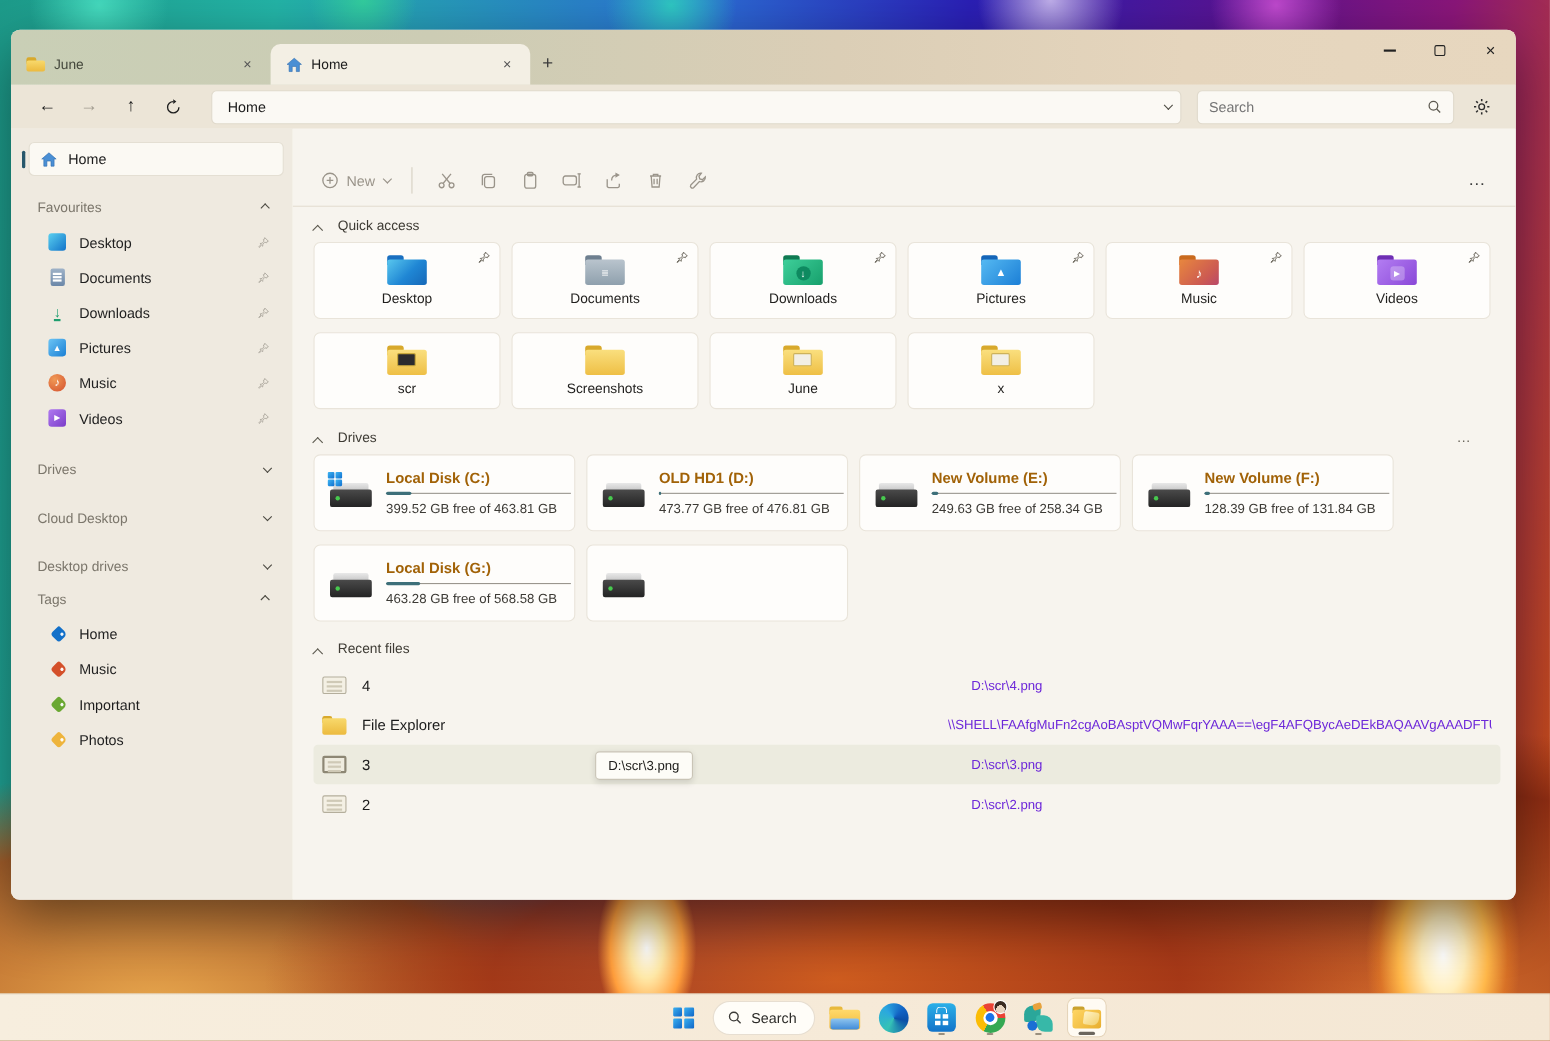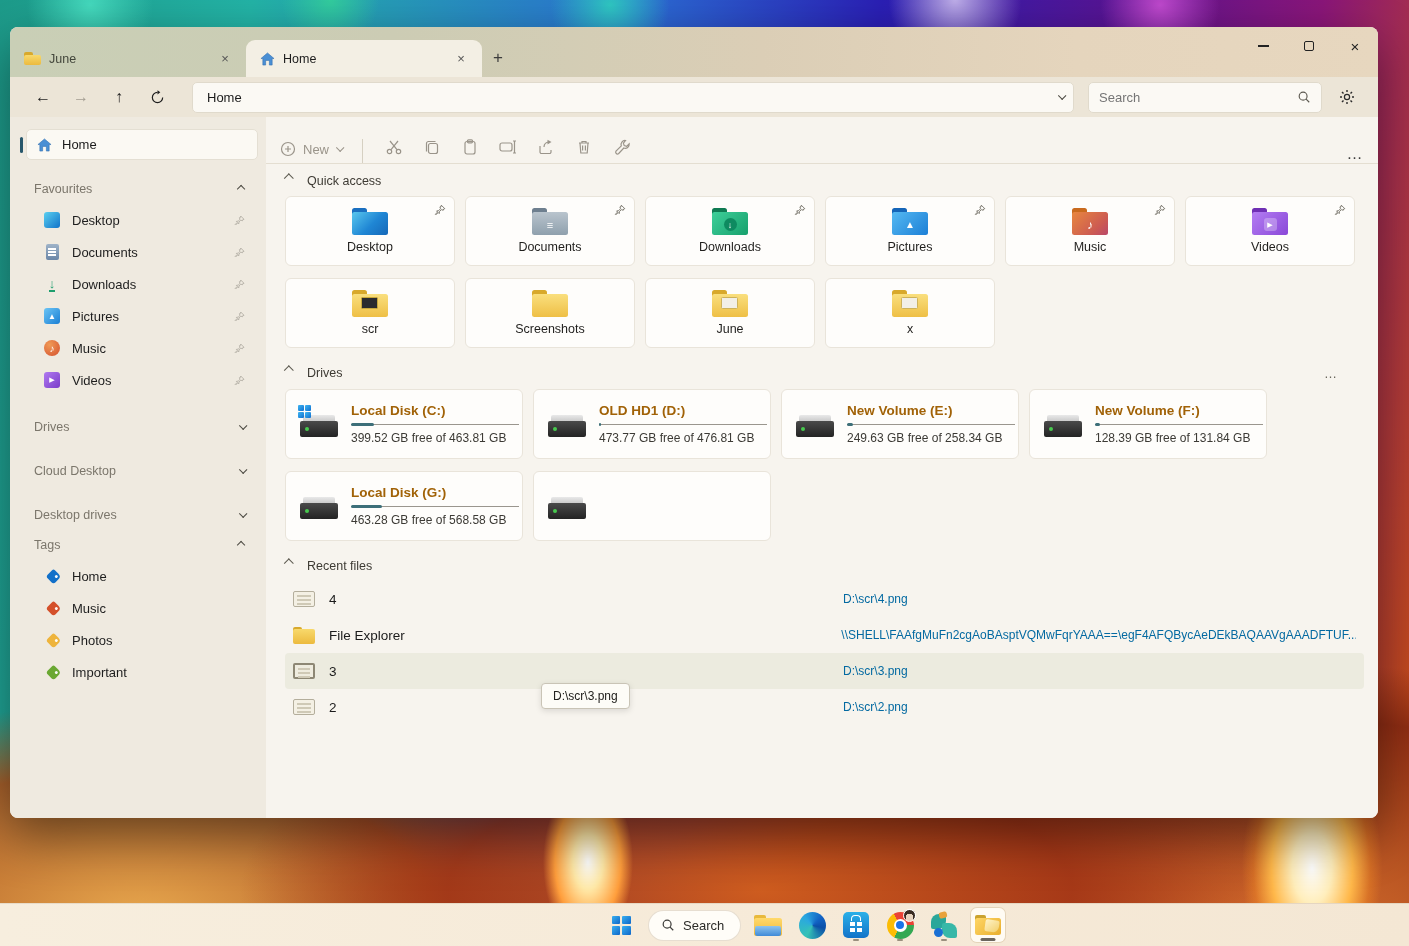--- a/index.html
+++ b/index.html
@@ -87,27 +87,27 @@
   .si-music { background:radial-gradient(circle at 35% 30%,#f09a56,#d4502e); border-radius:50%; color:#fff; font-size:10px; }
   .si-videos { background:linear-gradient(135deg,#b07af0,#7a3cc9); border-radius:3px; color:#fff; font-size:7px; }
   .tagic { width:11px; height:11px; border-radius:2px 4px 3px 3px; transform:rotate(45deg); position:relative; margin-left:2px; }
   .tagic::after { content:""; position:absolute; right:2px; top:2px; width:3px; height:3px; border-radius:50%; background:rgba(255,255,255,.95); }
 
   
   .pin svg { display:block; }
 
   
   .content { flex:1; background:#f7f4ee; position:relative; padding:0 0 0 0; overflow:hidden; }
-  .toolbar { height:47px; display:flex; align-items:flex-end; padding:0 6px; border-bottom:1px solid #e4ded1; }
+  .toolbar { height:47px; display:flex; align-items:center; padding:0 18px; border-bottom:1px solid #e4ded1;margin-top:24px; }
   .new-btn { display:flex; align-items:center; gap:7px; color:#9a948a; font-size:13px; padding:6px 8px; border-radius:5px; }
   .tb-divider { width:1px; height:24px; background:#d6d0c2; margin:0 12px; }
   .tb-icon { width:38px; height:32px; display:flex; align-items:center; justify-content:center; border-radius:5px; color:#9a948a; }
   .tb-more { margin-left:auto; font-size:16px; color:#3c3c3c; letter-spacing:1px; width:34px; text-align:center; }
 
-  .sect-header { display:flex; align-items:flex-start; gap:14px; padding:10px 18px 6px 20px; font-size:12.5px; color:#3e3b34; }
+  .sect-header { display:flex; align-items:flex-end; gap:14px; padding:10px 18px 6px 20px; font-size:12.5px; color:#3e3b34; }
   .sect-header .chev { border-color:#5c594f; }
   .sect-more { margin-left:auto; color:#6a665c; font-size:13px; letter-spacing:1px; padding-right:22px; }
 
   .card-row { display:flex; gap:10px; padding:2px 0 0 19px; }
   .qa-card { width:170px; height:70px; background:#fefdfb; border:1px solid #e9e4da; border-radius:6px; position:relative;
     display:flex; flex-direction:column; align-items:center; justify-content:center; gap:5px; }
   .qa-card .qa-label { font-size:12.5px; color:#201f1d; }
   .qa-pin { position:absolute; right:7px; top:6px; }
   .mt10 { margin-top:10px; }
 
@@ -145,21 +145,21 @@
   .drive-bar { position:relative; height:3px; width:168px; }
   .drive-bar .track { position:absolute; left:0; right:0; top:1px; height:1px; background:#9a968e; }
   .drive-bar .fill { position:absolute; left:0; top:0; height:3px; border-radius:2px; background:#3d6f79; }
   .drive-free { font-size:12px; color:#3c3a35; }
 
   
   .recent-list { padding:2px 14px 0 19px; }
   .recent-row { height:36px; display:flex; align-items:center; gap:14px; padding:0 8px 0 8px; border-radius:4px; font-size:13.5px; color:#1b1b1b; }
   .recent-row.highlight { background:#ecebdf; }
   .recent-name { width:500px; }
-  .recent-path { font-size:12px; color:#0369a1; white-space:nowrap; overflow:hidden; }
+  .recent-path { font-size:12px; color:#6d28d9; white-space:nowrap; overflow:hidden;margin-left:40px; }
   .file-thumb { width:22px; height:16px; background:#f4f0e4; border:1px solid #b4ae9c; border-radius:2px; position:relative; flex-shrink:0; }
   .file-thumb::after { content:""; position:absolute; left:3px; top:3px; right:3px; height:1.5px; background:#cfc9b6; box-shadow:0 4px 0 #cfc9b6, 0 8px 0 #cfc9b6; }
   .file-thumb.framed { border:2px solid #8d8774; background:#efecdf; }
   .mini-folder { width:22px; height:17px; position:relative; flex-shrink:0; }
   .mini-folder::before { content:""; position:absolute; left:0; top:0; width:9px; height:6px; background:#d8a92c; border-radius:2px 2px 0 0; }
   .mini-folder::after { content:""; position:absolute; left:0; top:2.5px; right:0; bottom:0; background:linear-gradient(180deg,#f8d96c,#ecba3e); border-radius:2px; }
 
   .tooltip { position:absolute; left:275px; top:566px; background:#fdfcf7; border:1px solid #c9c4b6; border-radius:4px;
     padding:5px 11px; font-size:12px; color:#22211e; box-shadow:0 2px 6px rgba(0,0,0,.12); z-index:5; }
 
@@ -380,29 +380,29 @@
         <span>Home</span>
       </div>
       <div class="sb-item">
         <span class="si">
             <span class="tagic" style="background: rgb(212, 80, 42);"></span>
           </span>
         <span>Music</span>
       </div>
       <div class="sb-item">
         <span class="si">
+            <span class="tagic" style="background: rgb(106, 168, 50);"></span>
+          </span>
+        <span>Important</span>
+      </div>
+      <div class="sb-item">
+        <span class="si">
             <span class="tagic" style="background: rgb(238, 180, 60);"></span>
           </span>
         <span>Photos</span>
-      </div>
-      <div class="sb-item">
-        <span class="si">
-            <span class="tagic" style="background: rgb(106, 168, 50);"></span>
-          </span>
-        <span>Important</span>
       </div>
     </div>
 
     <div class="content">
 
       <div class="toolbar">
         <div class="new-btn">
           <svg width="16" height="16" viewBox="0 0 16 16">
               <circle cx="8" cy="8" r="6.5" fill="none" stroke="#9a948a" stroke-width="1.2"></circle>
               <line x1="8" y1="5" x2="8" y2="11" stroke="#9a948a" stroke-width="1.2"></line>

